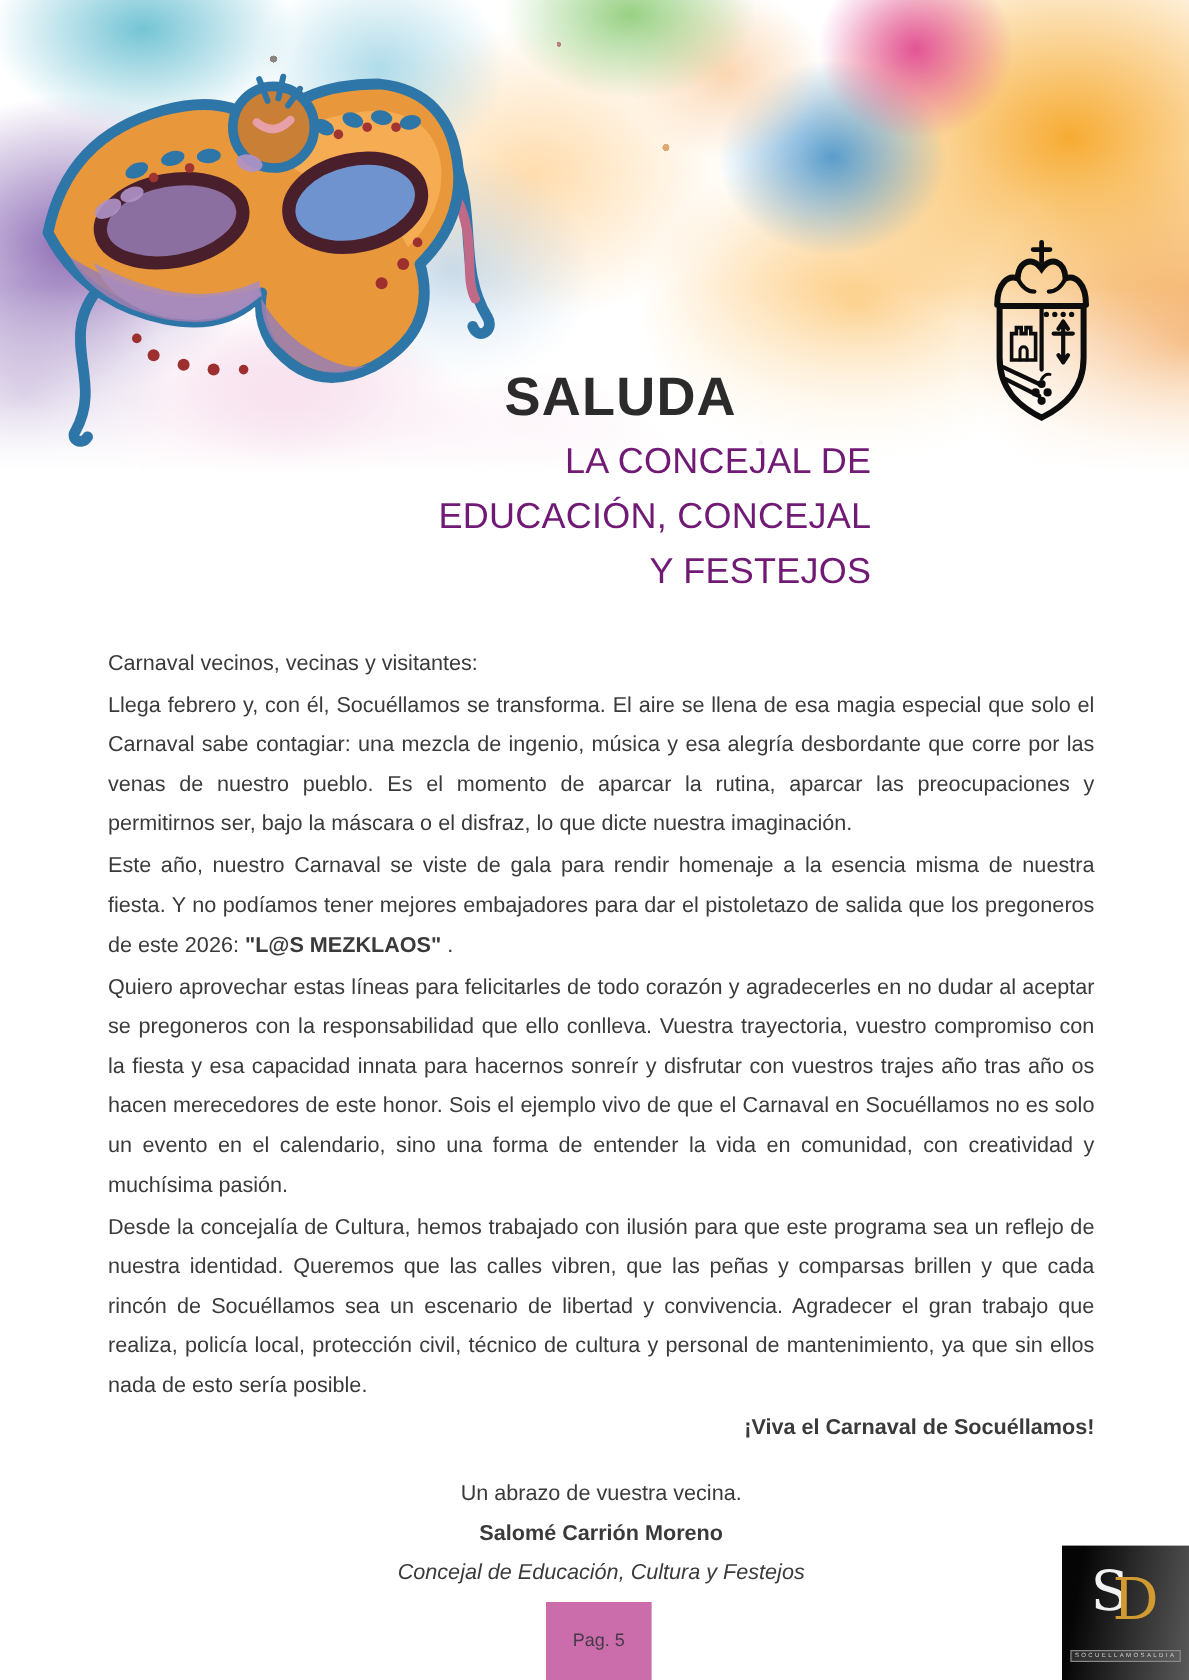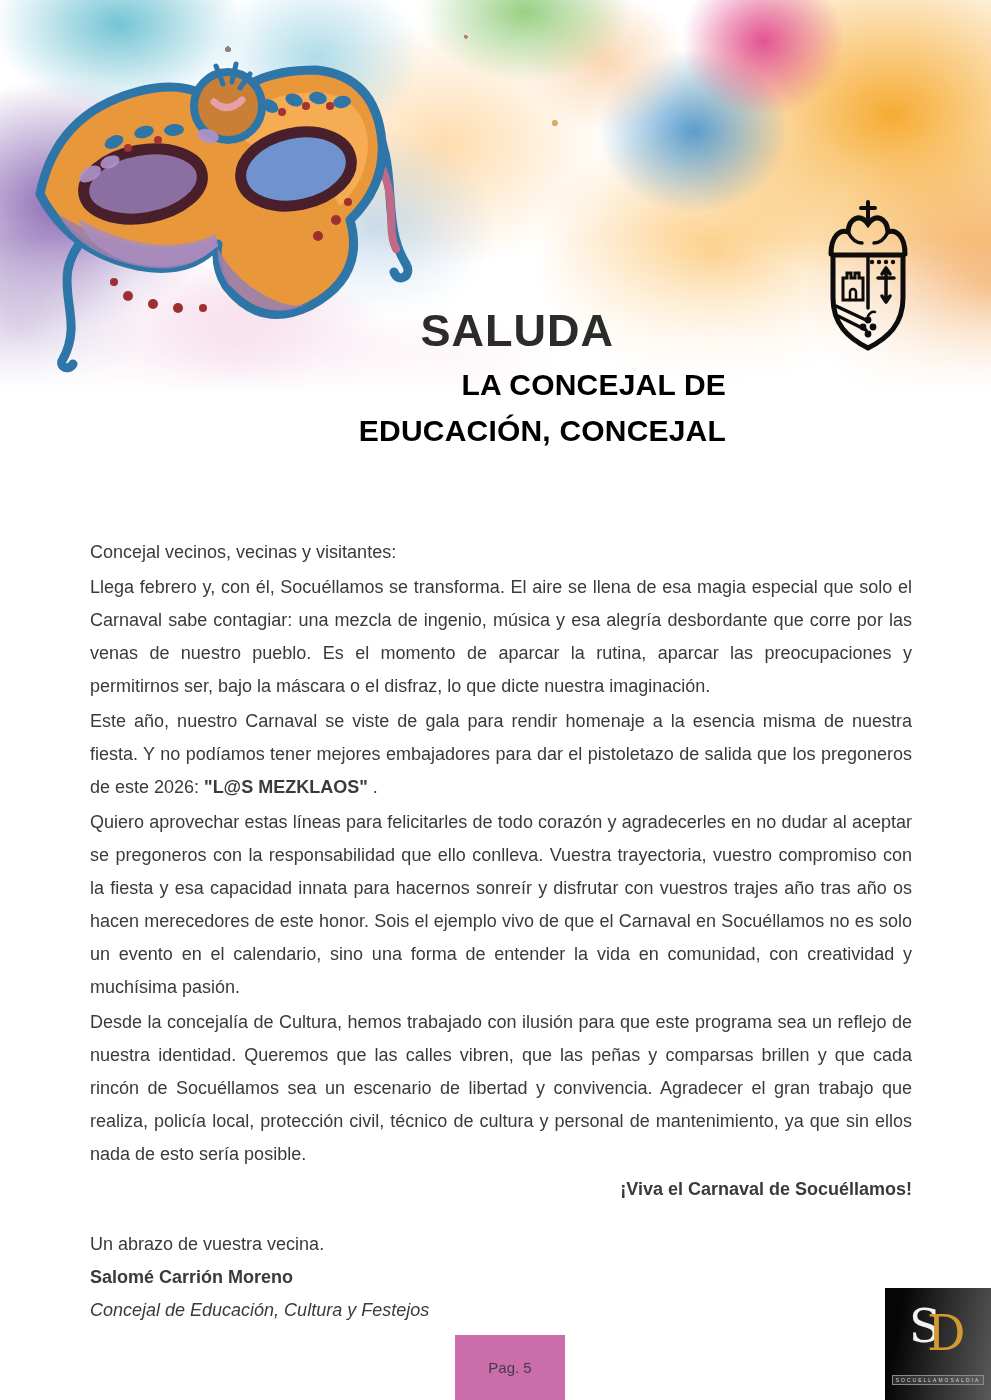--- a/index.html
+++ b/index.html
@@ -45,38 +45,38 @@
     background:linear-gradient(to bottom, transparent 58%, rgba(255,255,255,.55) 78%, #fff 96%);
   }
   .mask-art{position:absolute;left:18px;top:14px;}
   .saluda{
     position:absolute;top:278px;right:196px;
     font-size:45px;font-weight:700;letter-spacing:1px;color:#2b2b2b;line-height:1;
   }
   .shield{position:absolute;top:198px;left:822px;}
   .subtitle{
     position:absolute;top:362px;right:84px;text-align:right;
-    font-size:30px;font-weight:700;line-height:1.53;color:#000000;letter-spacing:.2px;
+    font-size:30px;font-weight:400;line-height:1.53;color:#701a75;letter-spacing:.2px;
   }
 
   
   .letter{
     position:relative;padding:16px 79px 0 90px;
     font-size:18px;line-height:33px;text-align:justify;color:#3a3a3a;
   }
   .letter p{margin:0 0 2px 0;}
   .bold{font-weight:700;}
   .center{text-align:right;}
   .viva{margin-top:2px;}
-  .signature{margin-top:22px;line-height:33px;}
+  .signature{margin-top:22px;text-align:center;line-height:33px;}
   .signature .role{font-style:italic;}
 
   
   .page-badge{
-    position:absolute;left:455px;top:1335px;width:110px;height:65px;
+    position:absolute;left:455px;top:1335px;width:88px;height:65px;
     background:#cb6dab;color:#463a4a;font-size:15px;
     display:flex;align-items:center;justify-content:center;
   }
   .brand-logo{
     position:absolute;left:885px;top:1288px;width:106px;height:112px;
     background:linear-gradient(100deg,#050505 15%,#2e2e2e 55%,#5a5a5a 100%);
     display:flex;flex-direction:column;align-items:center;justify-content:center;
   }
   .monogram{position:relative;width:70px;height:64px;font-family:"DejaVu Serif", serif;}
   .monogram .s{position:absolute;left:6px;top:-4px;font-size:46px;color:#f2f2f2;font-weight:400;}
@@ -192,25 +192,26 @@
           <circle cx="51" cy="129" r="3.4"></circle>
             <circle cx="46" cy="136" r="3.4"></circle>
         </g>
         <path d="M46,118 Q49,113 53,114" stroke-width="2.5"></path>
       </g>
     </svg>
 
     <div class="subtitle">
       <div>LA CONCEJAL DE</div>
       <div>EDUCACIÓN, CONCEJAL</div>
+      <div>Y FESTEJOS</div>
     </div>
   </header>
 
   <main class="letter">
-    <p>Concejal vecinos, vecinas y visitantes:</p>
+    <p>Carnaval vecinos, vecinas y visitantes:</p>
     <p>Llega febrero y, con él, Socuéllamos se transforma. El aire se llena de esa magia especial que solo el Carnaval sabe contagiar: una mezcla de ingenio, música y esa alegría desbordante que corre por las venas de nuestro pueblo. Es el momento de aparcar la rutina, aparcar las preocupaciones y permitirnos ser, bajo la máscara o el disfraz, lo que dicte nuestra imaginación.</p>
     <p><span>Este año, nuestro Carnaval se viste de gala para rendir homenaje a la esencia misma de nuestra fiesta. Y no podíamos tener mejores embajadores para dar el pistoletazo de salida que los pregoneros de este 2026: </span><span class="bold">"L@S MEZKLAOS"</span><span> .</span></p>
     <p>Quiero aprovechar estas líneas para felicitarles de todo corazón y agradecerles en no dudar al aceptar se pregoneros con la responsabilidad que ello conlleva. Vuestra trayectoria, vuestro compromiso con la fiesta y esa capacidad innata para hacernos sonreír y disfrutar con vuestros trajes año tras año os hacen merecedores de este honor. Sois el ejemplo vivo de que el Carnaval en Socuéllamos no es solo un evento en el calendario, sino una forma de entender la vida en comunidad, con creatividad y muchísima pasión.</p>
     <p>Desde la concejalía de Cultura, hemos trabajado con ilusión para que este programa sea un reflejo de nuestra identidad. Queremos que las calles vibren, que las peñas y comparsas brillen y que cada rincón de Socuéllamos sea un escenario de libertad y convivencia. Agradecer el gran trabajo que realiza, policía local, protección civil, técnico de cultura y personal de mantenimiento, ya que sin ellos nada de esto sería posible.</p>
     <p class="center bold viva">¡Viva el Carnaval de Socuéllamos!</p>
 
     <div class="signature">
       <div>Un abrazo de vuestra vecina.</div>
       <div class="bold">Salomé Carrión Moreno</div>
       <div class="role">Concejal de Educación, Cultura y Festejos</div>

